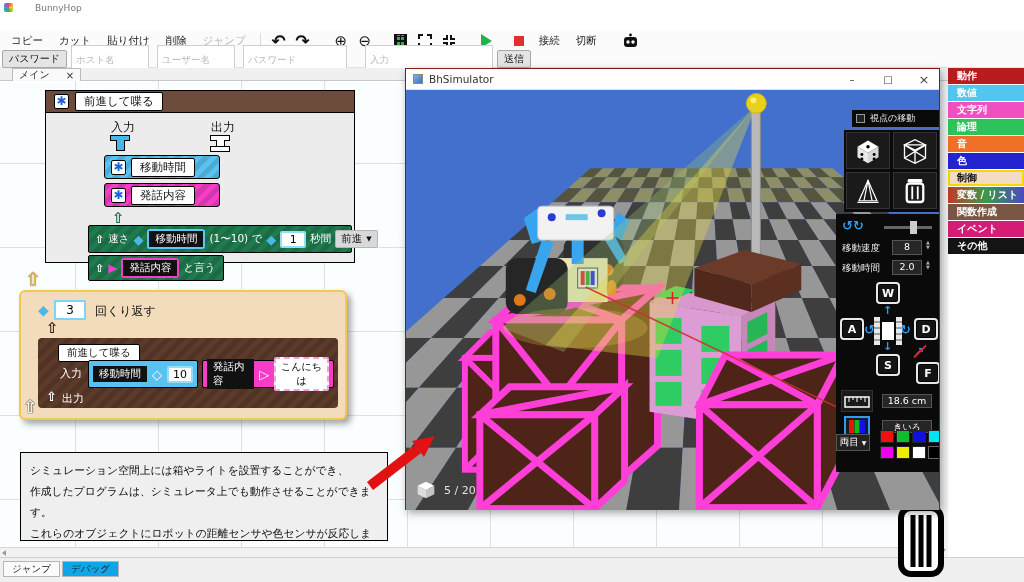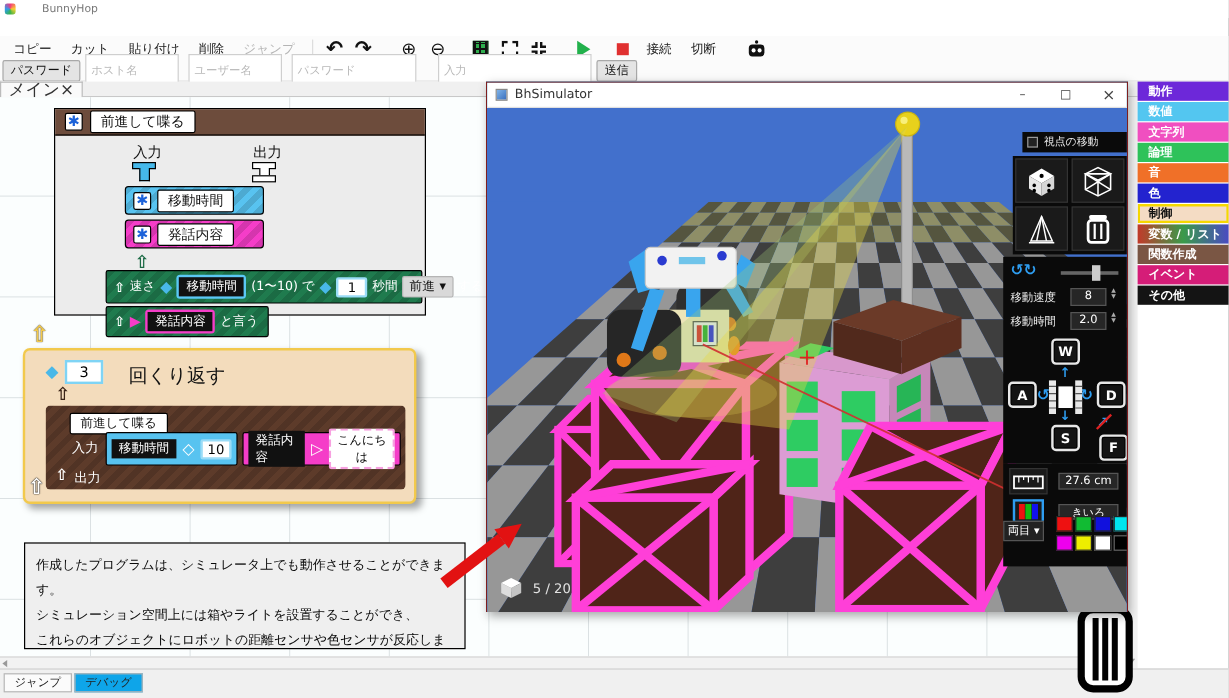--- a/index.html
+++ b/index.html
@@ -21,21 +21,21 @@
   .gridicon{width:13px;height:13px;border:1px solid #111;background:
      repeating-linear-gradient(0deg,#111 0 1.5px,transparent 1.5px 4.5px),
      repeating-linear-gradient(90deg,#111 0 1.5px,transparent 1.5px 4.5px),#2fae4e}
   .playtri{width:0;height:0;border-left:11px solid #22b14c;border-top:7px solid transparent;border-bottom:7px solid transparent}
   .stopsq{width:10px;height:10px;background:#e03030}
   .toolbar2{position:absolute;left:0;top:51px;width:1024px;height:17px;background:#fbfbfb;display:flex;align-items:center;gap:4px;padding-left:2px;border-bottom:1px solid #e2e2e2}
   .pushbtn{background:#e4e4e4;border:1px solid #a8a8a8;border-radius:2px;padding:1px 6px;font-size:10px;color:#111}
   .tfield{height:28px;border:1px solid #cfcfcf;background:#fff;font-size:9.5px;padding:0 4px;color:#333;font-family:inherit}
   .tfield::placeholder{color:#b8b8b8}
   .tabstrip{position:absolute;left:0;top:68px;width:948px;height:13px;background:#f0f0f0;border-bottom:1px solid #c8c8c8}
-  .tab{position:absolute;left:0;top:0;height:13px;background:#fafafa;border:1px solid #bbb;border-bottom:none;padding:0 6px;font-size:14px;color:#333;display:flex;align-items:center;gap:0}
+  .tab{position:absolute;left:12px;top:0;height:13px;background:#fafafa;border:1px solid #bbb;border-bottom:none;padding:0 6px;font-size:10px;color:#333;display:flex;align-items:center;gap:16px}
 
   
   .workspace{position:absolute;left:0;top:81px;width:936px;height:466px;background-color:#fbfefe;
     background-image:linear-gradient(to right,#dbe1e3 1px,transparent 1px),linear-gradient(to bottom,#dbe1e3 1px,transparent 1px);
     background-size:83px 84px;background-position:-8px -2px;overflow:hidden}
   .striped{background-image:repeating-linear-gradient(135deg,rgba(0,0,0,.13) 0 5px,transparent 5px 10px)}
 
   
   .blk1{position:absolute;left:45px;top:9px;width:310px;height:173px;border:1.5px solid #000;background:#ececec}
   .blk1-head{height:22px;background:#6d4c3c;display:flex;align-items:center;gap:6px;padding-left:8px;border-bottom:1.5px solid #000}
@@ -225,21 +225,21 @@
             <span class="darkchip">発話内容</span>
           </span>
         <span>と言う</span>
       </div>
     </div>
 
     <div class="blk2">
       <span class="harrow" style="position:absolute;left:4px;top:-22px;color:#f2c94c;font-size:19px;text-shadow:0 0 1px #000">⇧</span>
       <span class="dia" style="position:absolute;left:17px;top:10px;font-size:14px">◆</span>
       <span class="cntbox">3</span>
-      <span style="position:absolute;left:86px;top:11px;font-size:16px">回くり返す</span>
+      <span style="position:absolute;left:74px;top:11px;font-size:12px">回くり返す</span>
       <span class="harrow" style="position:absolute;left:25px;top:29px;color:#3a2418">⇧</span>
       <div class="inner striped">
         <span class="wlabel" style="position:absolute;left:20px;top:6px;font-size:10.5px">前進して喋る</span>
         <span style="position:absolute;left:22px;top:28px;font-size:11px">入力</span>
         <div class="bpanel" style="left:50px;top:22px;width:110px;background:#58c3f0">
           <span class="darkchip">移動時間</span>
           <span class="diaw">◇</span>
           <span class="inbox">10</span>
         </div>
         <div class="bpanel" style="left:164px;top:22px;width:132px;background:#f53dc8">
@@ -247,22 +247,22 @@
           <span class="diaw">▷</span>
           <span class="dashedbox">こんにちは</span>
         </div>
         <span class="harrow" style="position:absolute;left:8px;top:52px;color:#fff;font-size:13px">⇧</span>
         <span style="position:absolute;left:24px;top:53px;font-size:11px">出力</span>
       </div>
       <span class="harrow" style="position:absolute;left:2px;top:106px;color:#fff;font-size:18px;text-shadow:0 0 1px #000,0 0 1px #000">⇧</span>
     </div>
 
     <div class="notebox">
+      <div>シミュレーション空間上には箱やライトを設置することができ、</div>
       <div>作成したプログラムは、シミュレータ上でも動作させることができます。</div>
-      <div>シミュレーション空間上には箱やライトを設置することができ、</div>
       <div>これらのオブジェクトにロボットの距離センサや色センサが反応します。</div>
 
     </div>
   </div>
 
   <div class="hscroll">
     <span class="scrarrow" style="left:2px;top:2px;border-top:3px solid transparent;border-bottom:3px solid transparent;border-right:4px solid #999"></span>
     <span class="scrarrow" style="left:928px;top:2px;border-top:3px solid transparent;border-bottom:3px solid transparent;border-left:4px solid #999"></span>
   </div>
   <div class="vscroll">
@@ -273,21 +273,21 @@
     <svg width="56" height="82" viewBox="0 0 56 82">
       <rect x="12" y="2" width="32" height="9" rx="3" fill="#000"></rect>
       <rect x="8" y="11" width="40" height="66" rx="10" fill="#fff" stroke="#000" stroke-width="6"></rect>
       <line x1="20" y1="18" x2="20" y2="70" stroke="#000" stroke-width="5"></line>
       <line x1="28" y1="18" x2="28" y2="70" stroke="#000" stroke-width="5"></line>
       <line x1="36" y1="18" x2="36" y2="70" stroke="#000" stroke-width="5"></line>
     </svg>
   </div>
 
   <div class="palette">
-    <div class="ptile" style="background: #6d28d9;">
+    <div class="ptile" style="background: #b91c1c;">
         <span style="color:#fff">動作</span>
       </div>
     <div class="ptile" style="background: rgb(83, 198, 240);">
         <span style="color:#fff">数値</span>
       </div>
     <div class="ptile" style="background: rgb(240, 79, 192);">
         <span style="color:#fff">文字列</span>
       </div>
     <div class="ptile" style="background: rgb(46, 194, 90);">
         <span style="color:#fff">論理</span>
@@ -748,21 +748,21 @@
               <rect x="1" y="3" width="24" height="10" fill="none" stroke="#fff" stroke-width="1.5"></rect>
               <g stroke="#fff" stroke-width="1">
                 <line x1="5" y1="3" x2="5" y2="8"></line>
                 <line x1="9" y1="3" x2="9" y2="6"></line>
                 <line x1="13" y1="3" x2="13" y2="8"></line>
                 <line x1="17" y1="3" x2="17" y2="6"></line>
                 <line x1="21" y1="3" x2="21" y2="8"></line>
               </g>
             </svg>
         </span>
-        <span class="pval" style="left:46px;top:8px;width:50px;height:14px">27.6 cm</span>
+        <span class="pval" style="left:46px;top:8px;width:50px;height:14px">18.6 cm</span>
         <span class="simicobtn" style="left:8px;top:30px;width:26px;height:20px;border:2px solid #2e9df0">
           <svg width="16" height="13" viewBox="0 0 16 13">
               <rect x="0" y="0" width="5" height="13" fill="#e11"></rect>
               <rect x="5.5" y="0" width="5" height="13" fill="#1b1"></rect>
               <rect x="11" y="0" width="5" height="13" fill="#11e"></rect>
             </svg>
         </span>
         <span class="pval" style="left:46px;top:34px;width:50px;height:13px;font-size:9px">きいろ</span>
         <span class="pval" style="left:0px;top:48px;width:34px;height:17px;display:flex;align-items:center;justify-content:center;gap:3px;background:#222">
             <span>両目</span>

